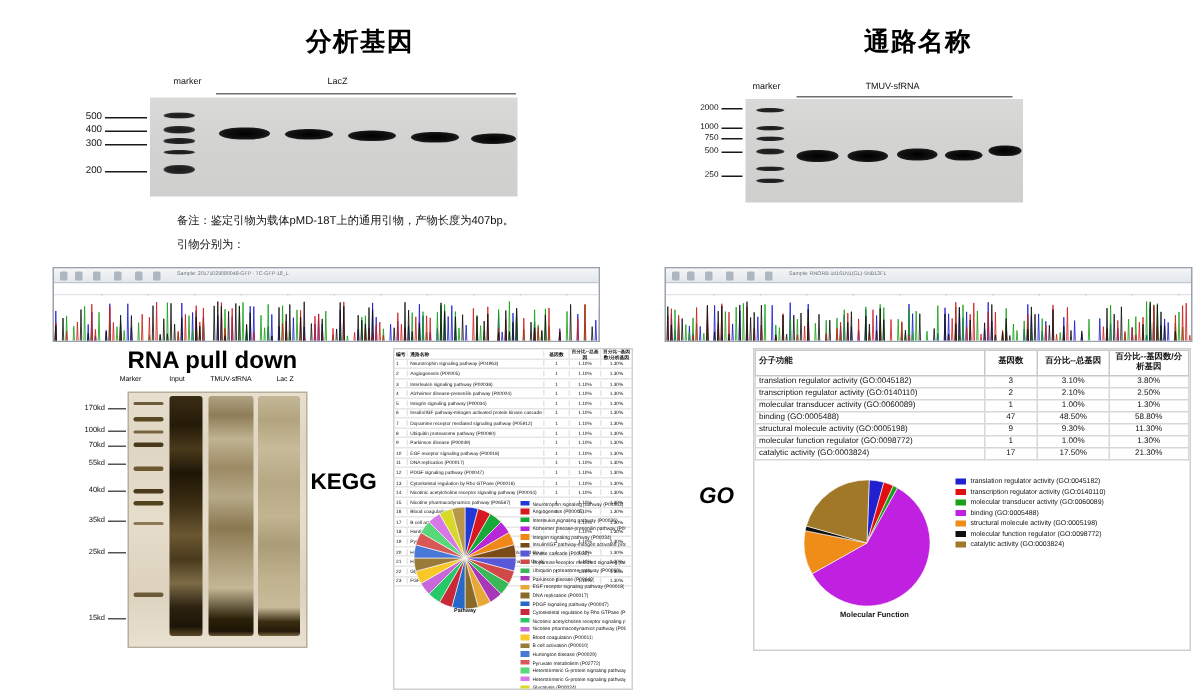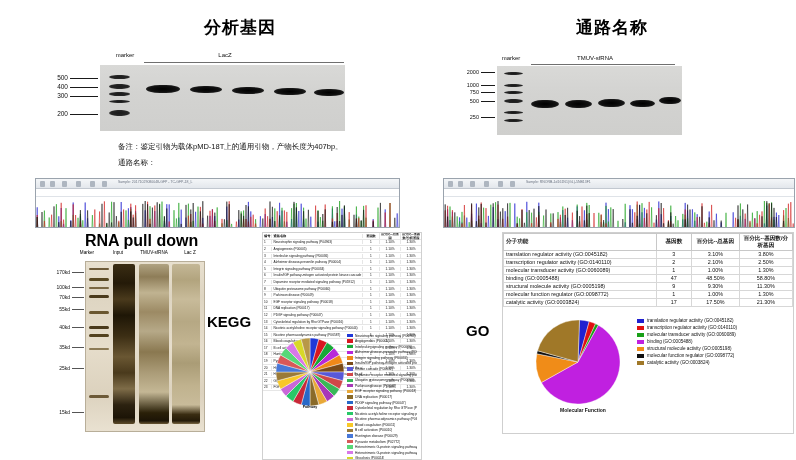--- a/index.html
+++ b/index.html
@@ -104,21 +104,21 @@
   <div class="mw-tick" style="left:30px;top:30px;width:28px;"></div>
   <div class="mw-lab" style="left:6px;top:35px;width:22px;">400</div>
   <div class="mw-tick" style="left:30px;top:39px;width:28px;"></div>
   <div class="mw-lab" style="left:6px;top:44px;width:22px;">300</div>
   <div class="mw-tick" style="left:30px;top:48px;width:28px;"></div>
   <div class="mw-lab" style="left:6px;top:62px;width:22px;">200</div>
   <div class="mw-tick" style="left:30px;top:66px;width:28px;"></div>
 </div>
 
 <div class="abs caption" style="left:118px;top:140px;width:300px;">备注：鉴定引物为载体pMD-18T上的通用引物，产物长度为407bp。</div>
-<div class="abs caption" style="left:118px;top:156px;width:200px;">通路名称：</div>
+<div class="abs caption" style="left:118px;top:156px;width:200px;">引物分别为：</div>
 
 <div class="abs cn-title" style="left:512px;top:16px;width:200px;">通路名称</div>
 
 <div class="gel-wrap" style="left:455px;top:52px;width:290px;height:90px;">
   <div class="lane-label" style="left:38px;top:3px;width:36px;">marker</div>
   <div class="lane-label" style="left:105px;top:3px;width:70px;">TMUV-sfRNA</div>
   <div class="lane-rule" style="left:76px;top:12px;width:144px;"></div>
 
   <div class="gel-box" style="left:42px;top:14px;width:185px;height:69px;">
     <div class="mk-band" style="left:7px;top:6px;width:19px;height:3.2px;"></div>
@@ -781,21 +781,21 @@
           <span class="leg-tx">Heterotrimeric G-protein signaling pathway-Gi alpha and Gs alpha</span>
         </div>
         <div class="leg-row">
           <span class="leg-sw" style="background: rgb(216, 216, 40);"></span>
           <span class="leg-tx">Glycolysis (P00024)</span>
         </div>
       </div>
   </div>
 </div>
 
-<div class="abs section-lab" style="left:466px;top:322px;">GO</div>
+<div class="abs section-lab" style="left:466px;top:322px;font-style:italic;">GO</div>
 
 <div class="sheet" style="left:502px;top:232px;width:290px;height:200px;">
   <table class="gtable">
     <thead>
       <tr>
         <th style="width:150px;text-align:left;">分子功能</th>
         <th style="width:32px;">基因数</th>
         <th style="width:44px;">百分比--总基因</th>
         <th style="width:50px;">百分比--基因数/分析基因</th>
       </tr>

